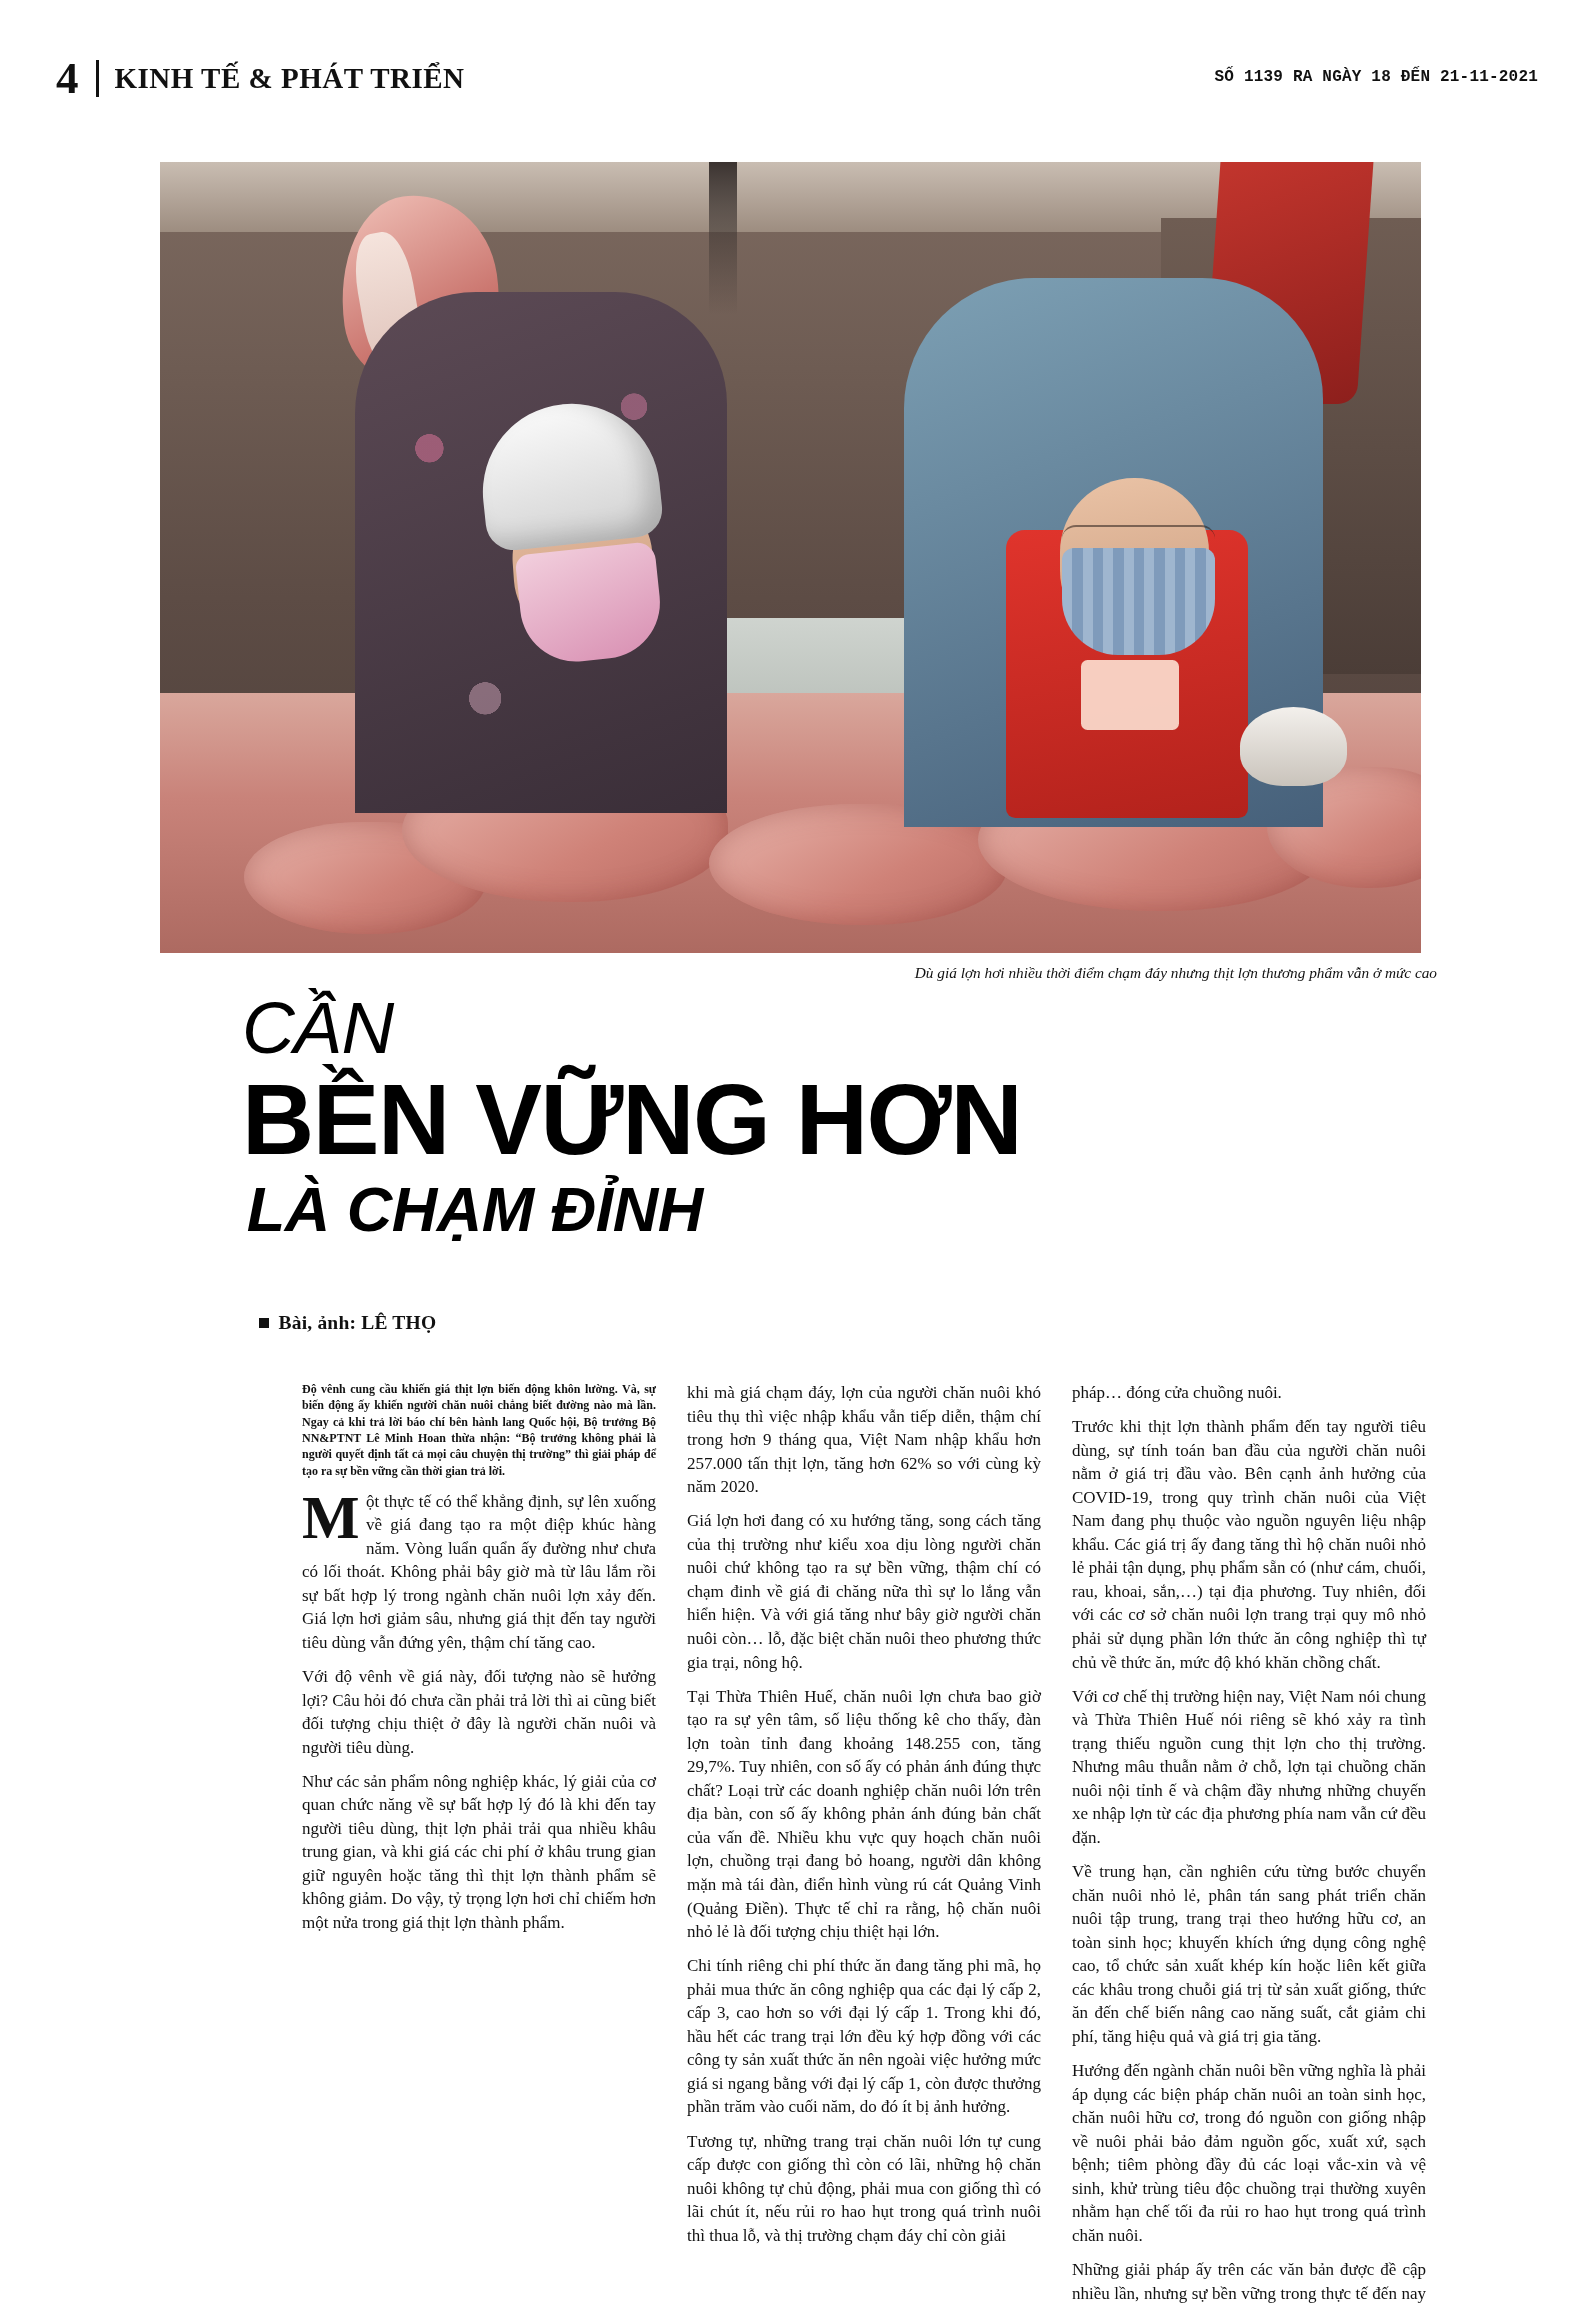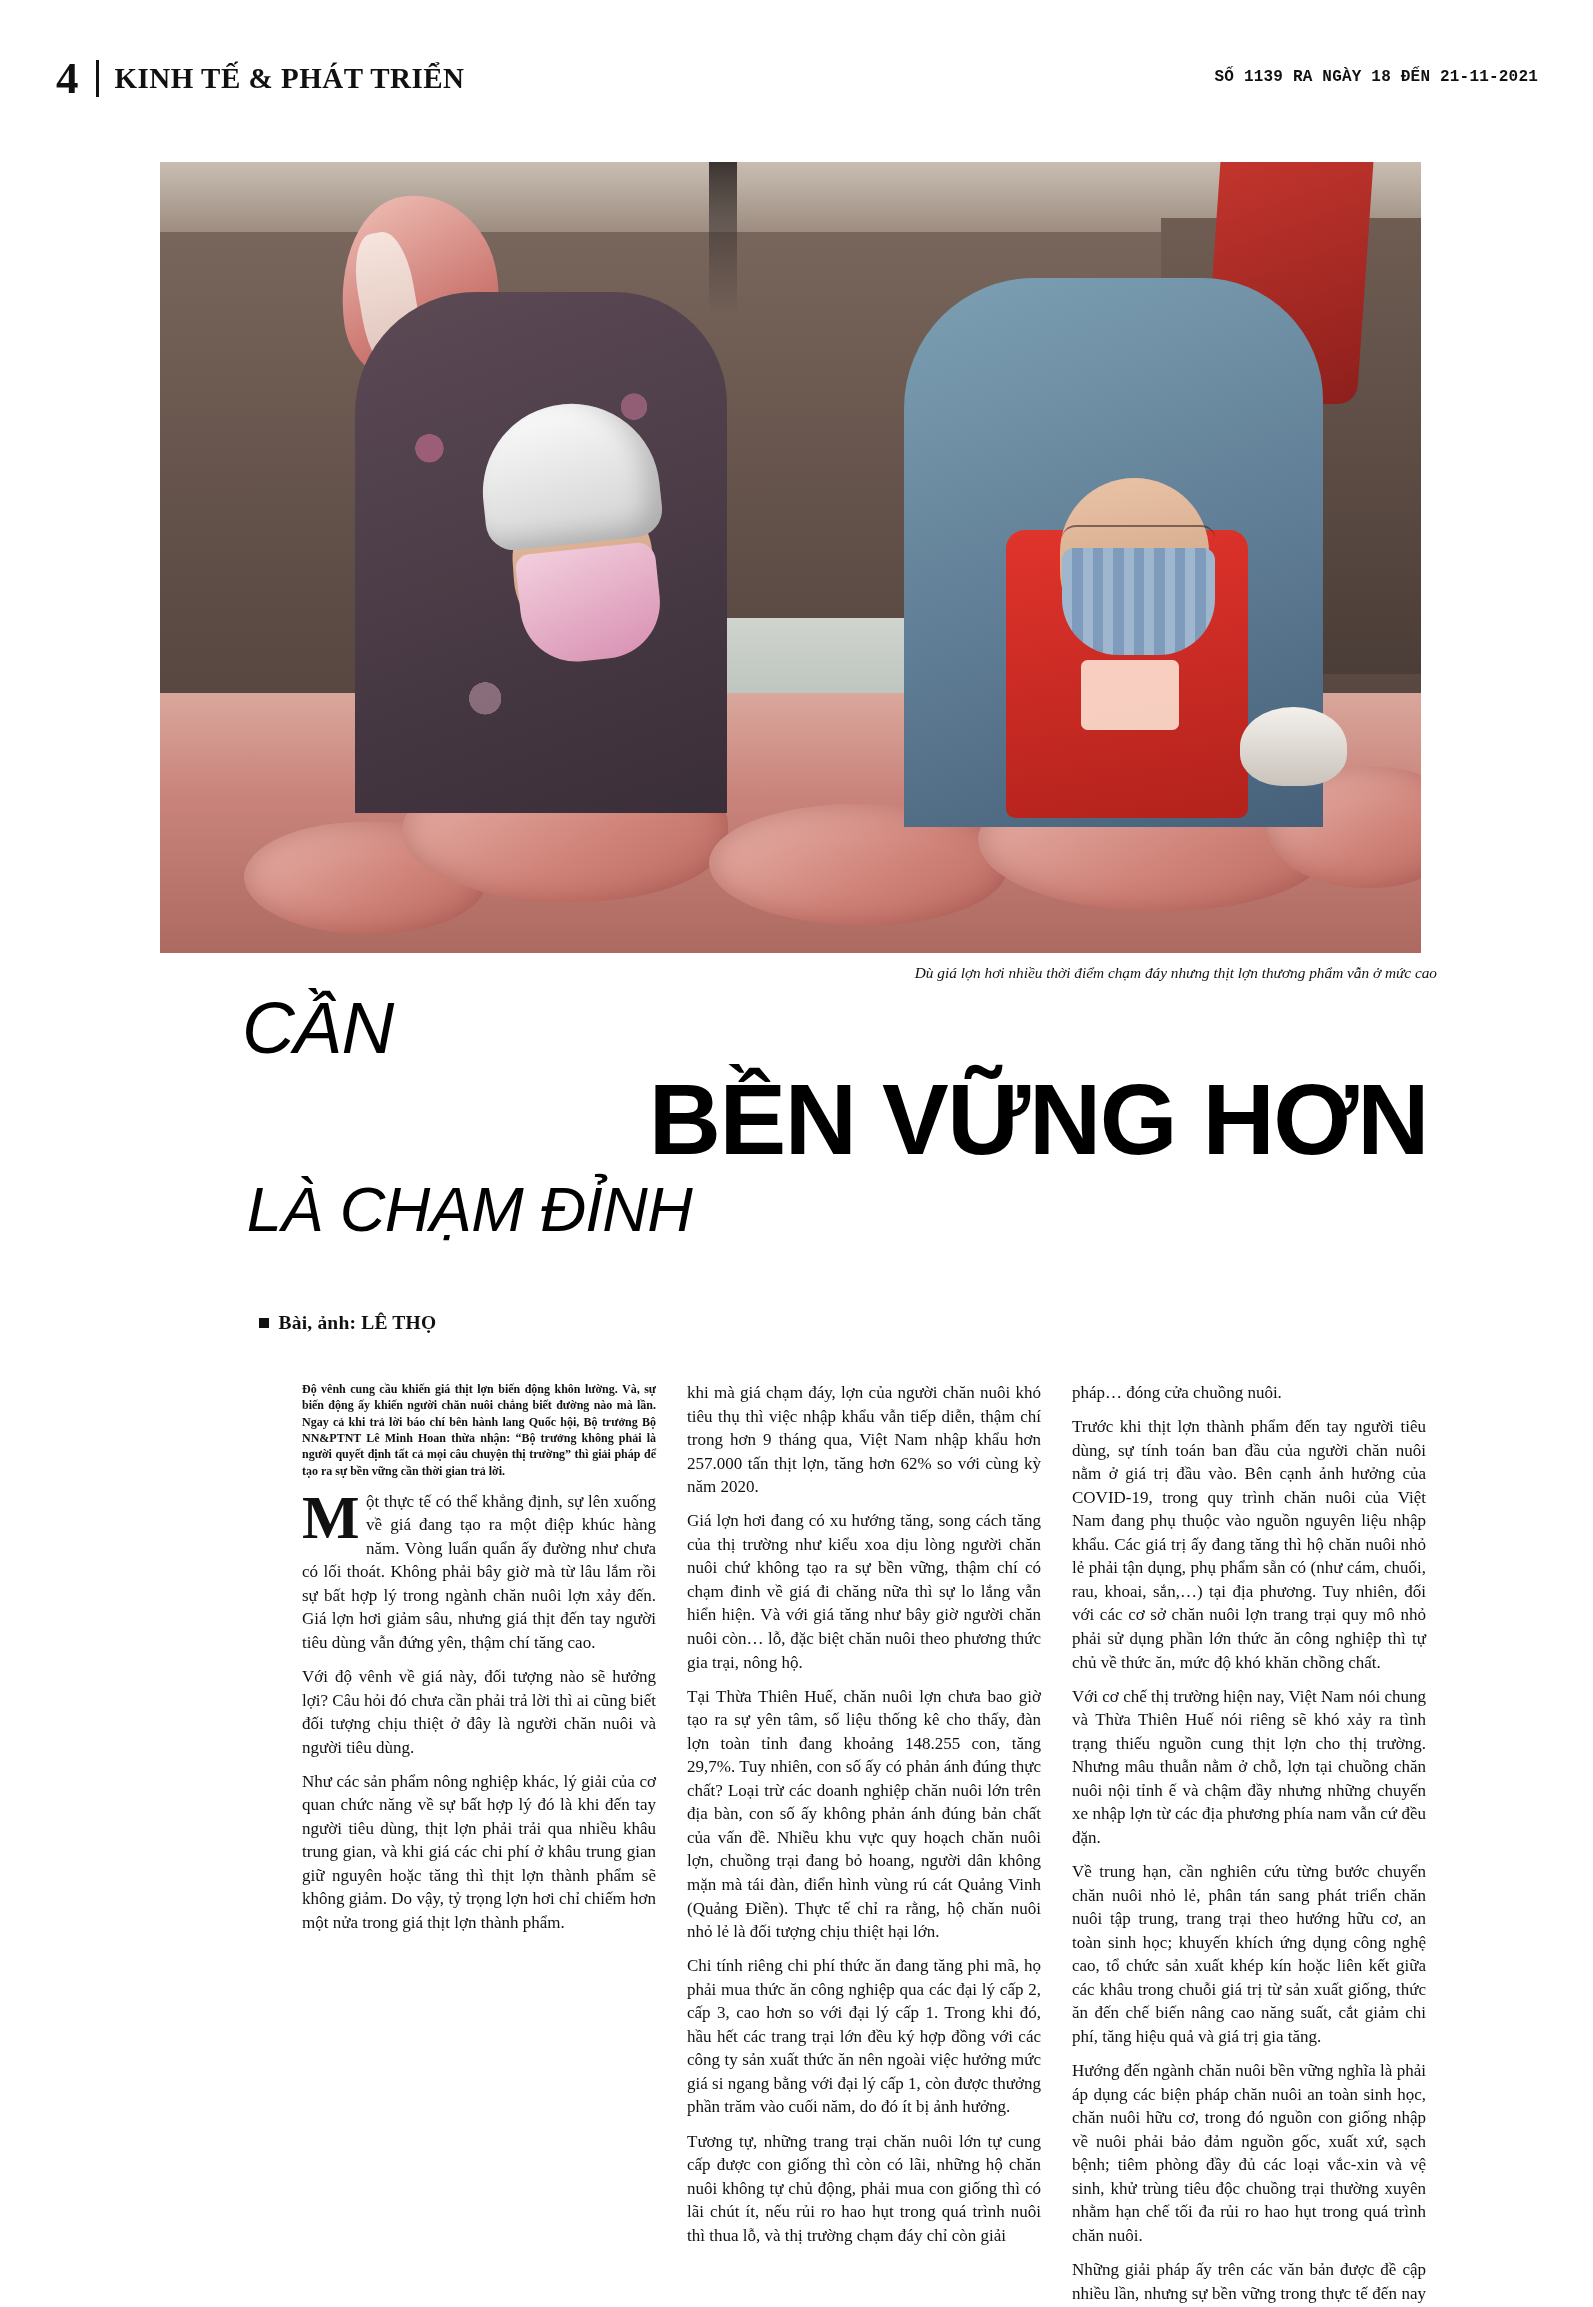--- a/index.html
+++ b/index.html
@@ -270,26 +270,25 @@
     color: #000;
   }
   .hl-2 {
     font-family: "Liberation Sans", sans-serif;
     font-weight: 700;
     font-size: 100px;
     line-height: 1.04;
     letter-spacing: -1.4px;
     color: #000;
     margin-top: 1.9px;
-    text-align: right;
   }
   .hl-3 {
     font-family: "Liberation Sans", sans-serif;
     font-style: italic;
-    font-weight: 400;
+    font-weight: 700;
     font-size: 63px;
     line-height: 1.05;
     letter-spacing: -0.5px;
     color: #000;
     margin-top: 4.7px;
     padding-left: 4.7px;
   }
   .byline {
     position: absolute;
     left: 259px;

